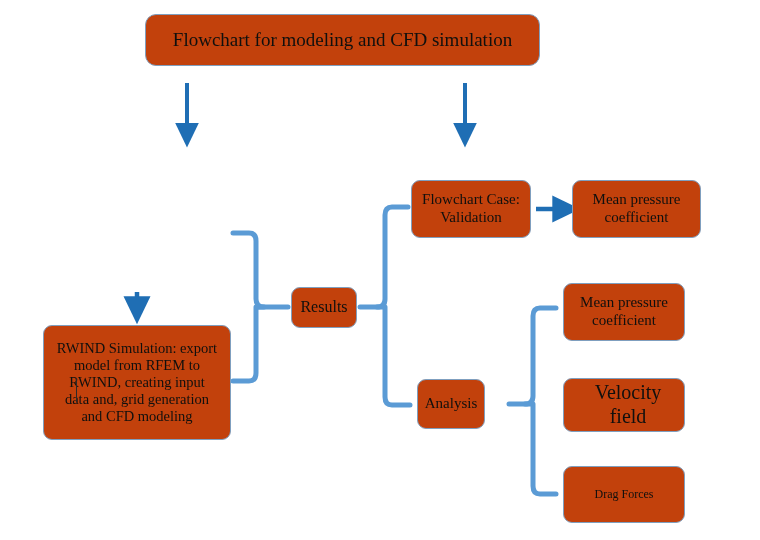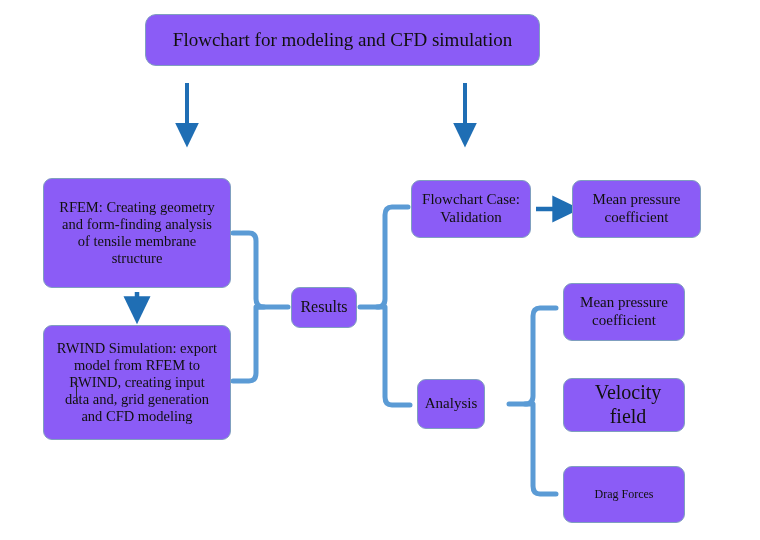--- a/index.html
+++ b/index.html
@@ -10,21 +10,21 @@
     font-family:"Liberation Serif","DejaVu Serif",serif;
     overflow:hidden;
     position:relative;
   }
   #canvas{position:absolute;left:0;top:0;width:760px;height:540px;}
   svg.connectors{position:absolute;left:0;top:0;width:760px;height:540px;pointer-events:none;}
 
   .node{
     position:absolute;
     box-sizing:border-box;
-    background:#8b5cf6;
+    background:#c2410c;
     border:1px solid #7f9fbf;
     border-radius:9px;
     display:flex;
     align-items:center;
     justify-content:center;
     text-align:center;
     color:#10100e;
     line-height:1.18;
     white-space:pre-line;
     padding:2px 6px;
@@ -92,24 +92,20 @@
 
     <g fill="none" stroke="#5b9bd5" stroke-width="5" stroke-linecap="round" stroke-linejoin="round">
       <path d="M556,308 L540,308 Q533,308 533,316 L533,396 Q533,404 525,404
                L533,404 Q533,404 533,412 L533,486 Q533,494 540,494 L556,494"></path>
       <line x1="509" y1="404" x2="527" y2="404"></line>
     </g>
   </svg>
 
   <div class="node title" id="n-title">Flowchart for modeling and CFD simulation</div>
 
-  <div class="node" id="n-rfem">RFEM: Creating geometry
-and form-finding analysis
-of tensile membrane
-structure</div>
 
   <div class="node" id="n-rwind">RWIND Simulation: export
 model from RFEM to
 RWIND, creating input
 data and, grid generation
 and CFD modeling</div>
 
   <div class="caret"></div>
 
   <div class="node" id="n-results">Results</div>

